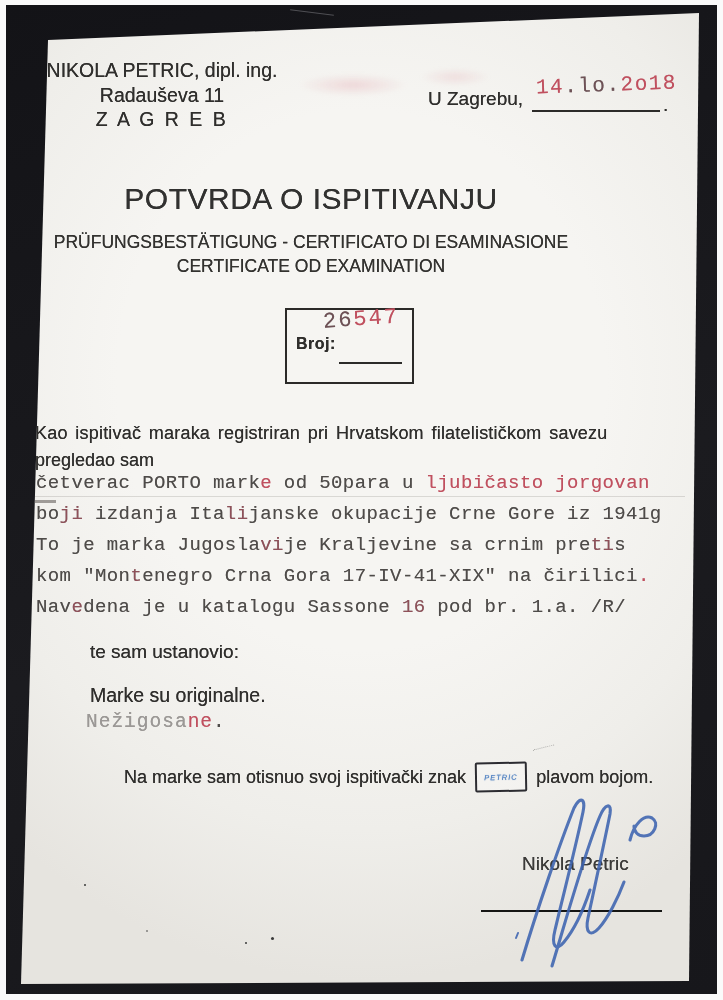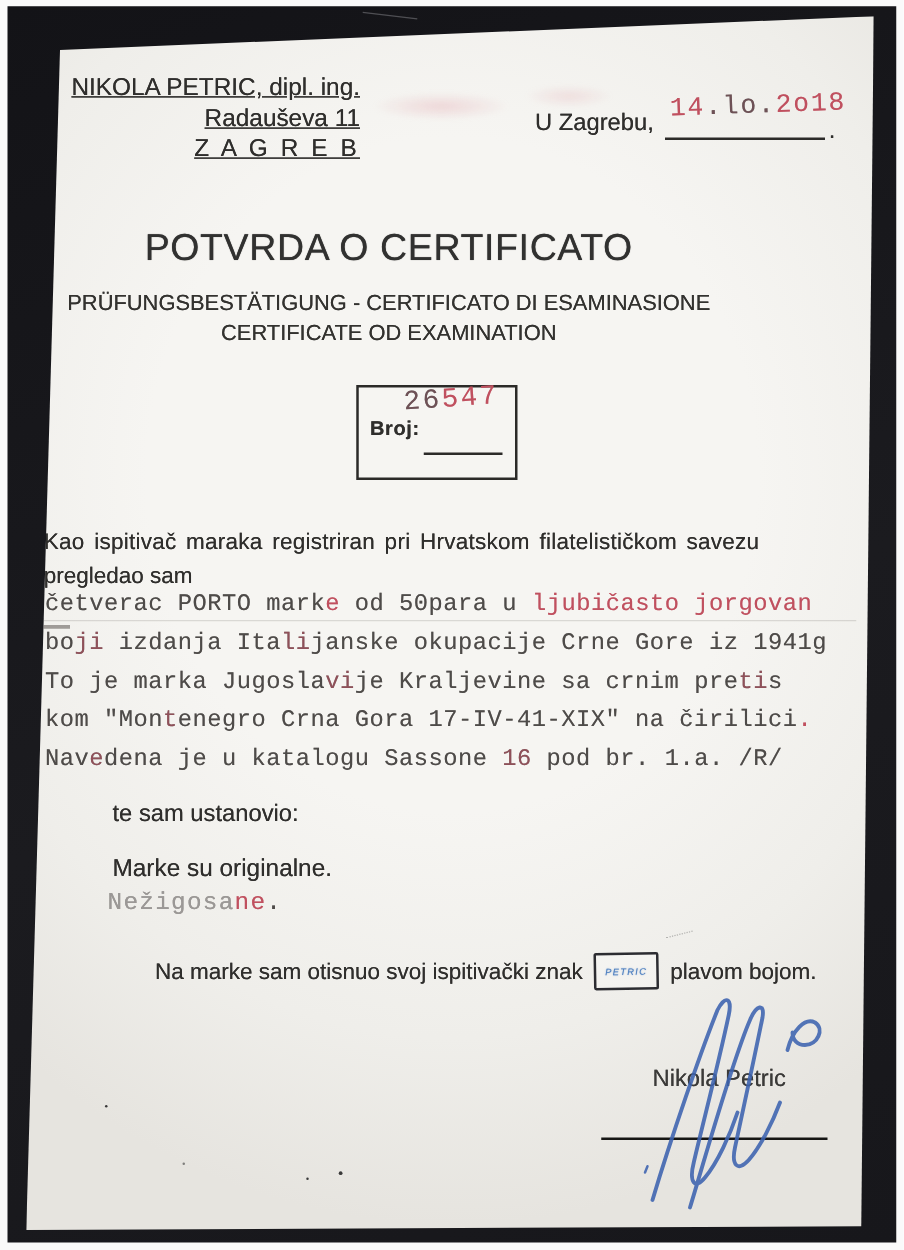--- a/index.html
+++ b/index.html
@@ -17,21 +17,21 @@
     position:absolute;left:284px;top:7px;width:44px;height:1px;
     background:rgba(190,190,195,.35);transform:rotate(7deg);
   }
   .paper{
     position:absolute;left:0;top:0;width:723px;height:1000px;
     clip-path:polygon(48px 40px, 699px 13px, 689px 981px, 21px 984px);
     background:radial-gradient(ellipse 75% 60% at 50% 38%, #f6f5f2 45%, #efeeea 75%, #e6e4df 100%);
   }
   
   .printed{color:#2f2e2c;text-shadow:0 0 .45px #4a4947;}
-  .letterhead{left:36px;top:58px;width:252px;text-align:right;font-size:19.5px;line-height:24.5px;text-decoration:underline;}
+  .letterhead{left:36px;top:58px;width:252px;text-align:center;font-size:19.5px;line-height:24.5px;}
   .letterhead .name{white-space:nowrap;}
   .letterhead .city{letter-spacing:2.5px;}
   .dateline-label{left:428px;top:88px;font-size:19px;}
   .date-value{left:536px;top:74px;font-family:"Liberation Mono","DejaVu Sans Mono",monospace;
     font-size:21px;letter-spacing:1.5px;transform:rotate(-2deg);white-space:nowrap;}
   .date-underline{left:532px;top:110px;width:128px;height:2px;background:#2c2b29;}
   .date-period{left:663px;top:94px;font-size:19px;}
   .title-block{left:0;top:182px;width:622px;text-align:center;}
   .title{font-size:30px;letter-spacing:.5px;color:#313130;text-shadow:0 0 .6px #3c3b3a;}
   .subtitle{font-size:17.5px;margin-top:16px;color:#33322f;text-shadow:0 0 .5px #444;}
@@ -104,21 +104,21 @@
       <div>Radauševa 11</div>
       <div class="city">Z A G R E B</div>
     </div>
 
     <div class="abs dateline-label printed">U Zagrebu,</div>
     <div class="abs date-value typed"><span class="seg-red">14</span><span class="seg-darkred">.lo.</span><span class="seg-red">2o18</span></div>
     <div class="abs date-underline"></div>
     <div class="abs date-period printed">.</div>
 
     <div class="abs title-block">
-      <div class="title">POTVRDA O CERTIFICATO</div>
+      <div class="title">POTVRDA O ISPITIVANJU</div>
       <div class="subtitle">PRÜFUNGSBESTÄTIGUNG - CERTIFICATO DI ESAMINASIONE</div>
       <div class="subtitle subtitle2">CERTIFICATE OD EXAMINATION</div>
     </div>
 
     <div class="abs number-box">
       <div class="abs number-label printed">Broj:</div>
       <div class="abs number-underline"></div>
       <div class="abs number-value typed"><span class="seg-darkred">26</span><span class="seg-red">547</span></div>
     </div>
 

